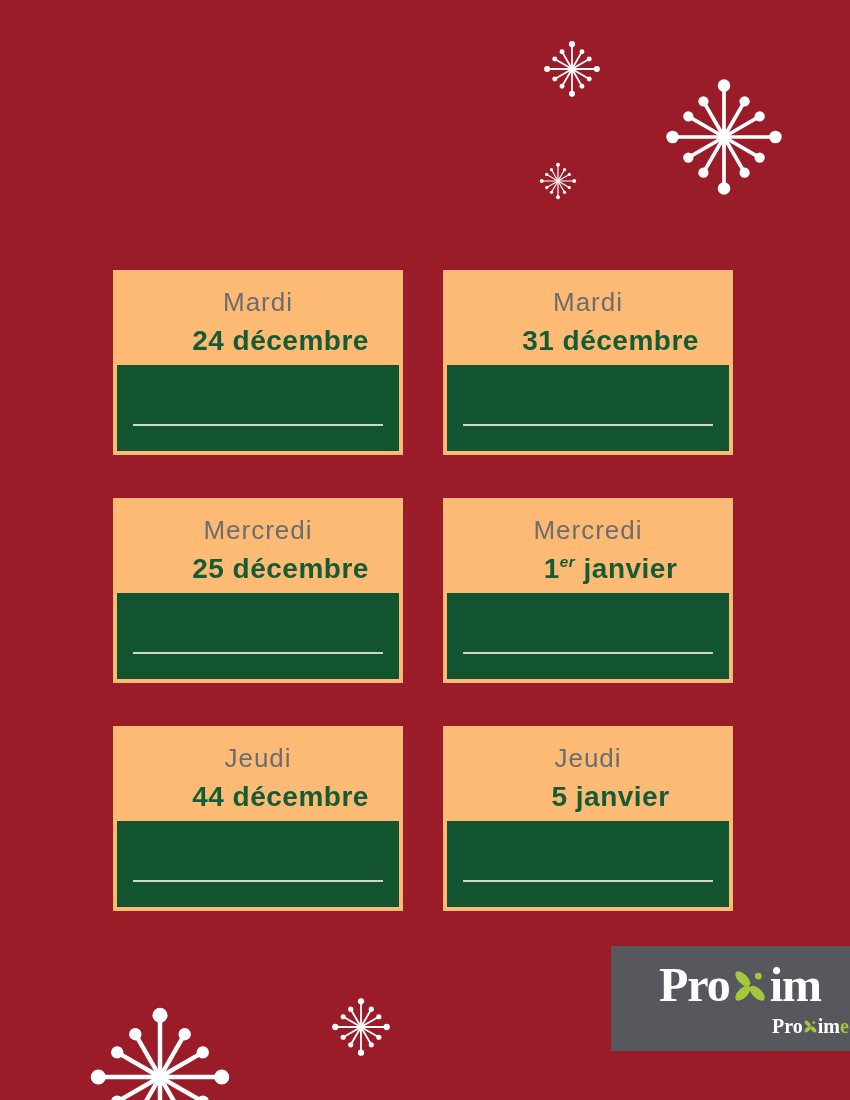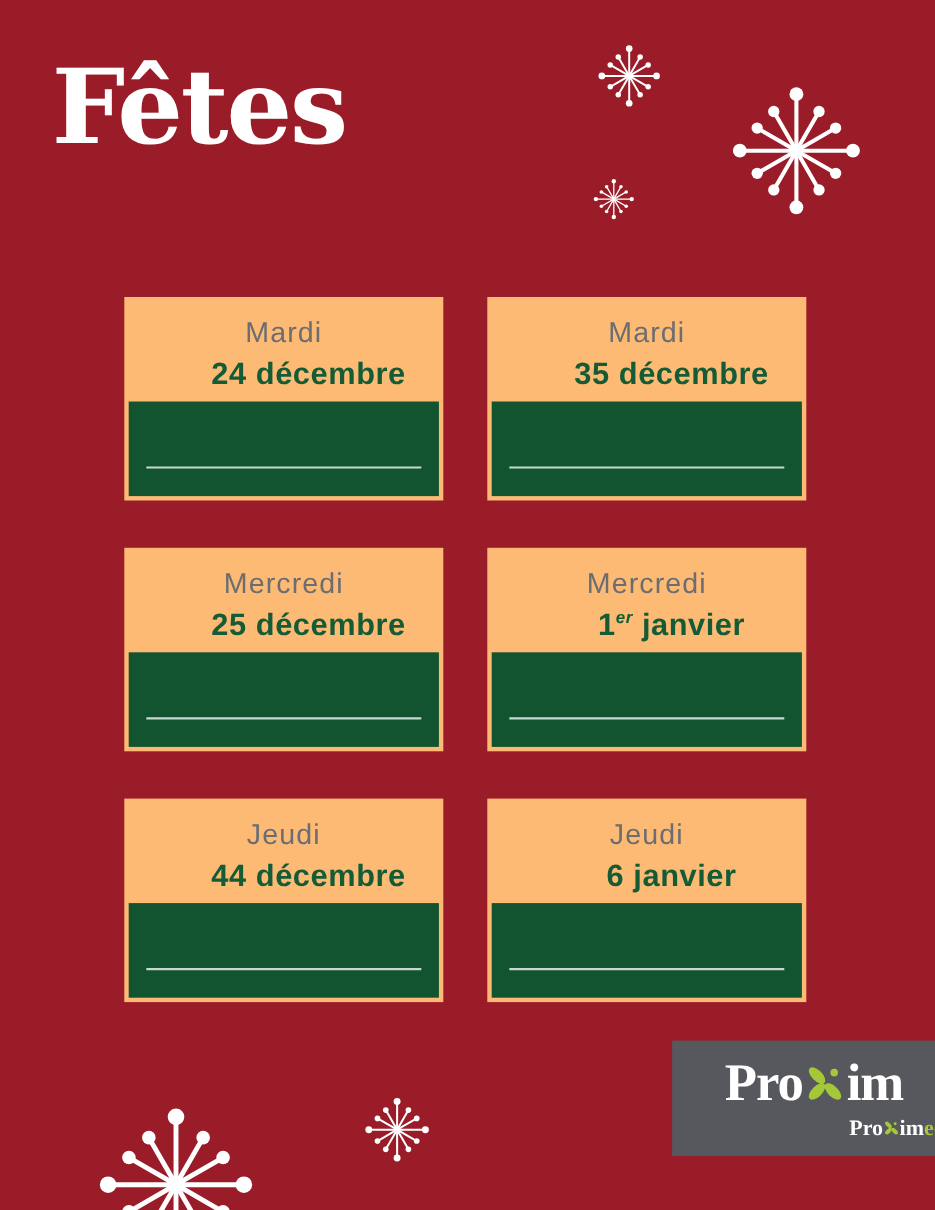--- a/index.html
+++ b/index.html
@@ -174,21 +174,20 @@
           <ellipse cx="31" cy="31" rx="25" ry="12.5" transform="rotate(45 31 31)"></ellipse>
           <ellipse cx="31" cy="69" rx="25" ry="12.5" transform="rotate(-45 31 69)"></ellipse>
           <ellipse cx="69" cy="69" rx="25" ry="12.5" transform="rotate(45 69 69)"></ellipse>
           <circle cx="72" cy="24" r="9"></circle>
         </g>
       </symbol>
     </defs>
   </svg>
 
   <header class="title-block">
-    <div class="title-line2">Fêtes</div>
   </header>
 
   <svg class="sf sf-1">
       <use href="#sf-symbol"></use>
     </svg>
   <svg class="sf sf-2">
       <use href="#sf-symbol"></use>
     </svg>
   <svg class="sf sf-3">
       <use href="#sf-symbol"></use>
@@ -205,21 +204,21 @@
     <div class="card">
       <div class="card-day">Mardi</div>
       <div class="card-date"><span>24 décembre</span><sup></sup><span></span></div>
       <div class="hours-panel">
         <div class="hour-line"></div>
       </div>
     </div>
 
     <div class="card">
       <div class="card-day">Mardi</div>
-      <div class="card-date"><span>35 décembre</span><sup></sup><span></span></div>
+      <div class="card-date"><span>31 décembre</span><sup></sup><span></span></div>
       <div class="hours-panel">
         <div class="hour-line"></div>
       </div>
     </div>
 
     <div class="card">
       <div class="card-day">Mercredi</div>
       <div class="card-date"><span>25 décembre</span><sup></sup><span></span></div>
       <div class="hours-panel">
         <div class="hour-line"></div>
@@ -237,21 +236,21 @@
     <div class="card">
       <div class="card-day">Jeudi</div>
       <div class="card-date"><span>44 décembre</span><sup></sup><span></span></div>
       <div class="hours-panel">
         <div class="hour-line"></div>
       </div>
     </div>
 
     <div class="card">
       <div class="card-day">Jeudi</div>
-      <div class="card-date"><span>6 janvier</span><sup></sup><span></span></div>
+      <div class="card-date"><span>5 janvier</span><sup></sup><span></span></div>
       <div class="hours-panel">
         <div class="hour-line"></div>
       </div>
     </div>
 
   </main>
 
   <div class="logo-box">
     <div class="brand"><span>Pro</span><svg class="leafx">
           <use href="#leafx-symbol"></use>

